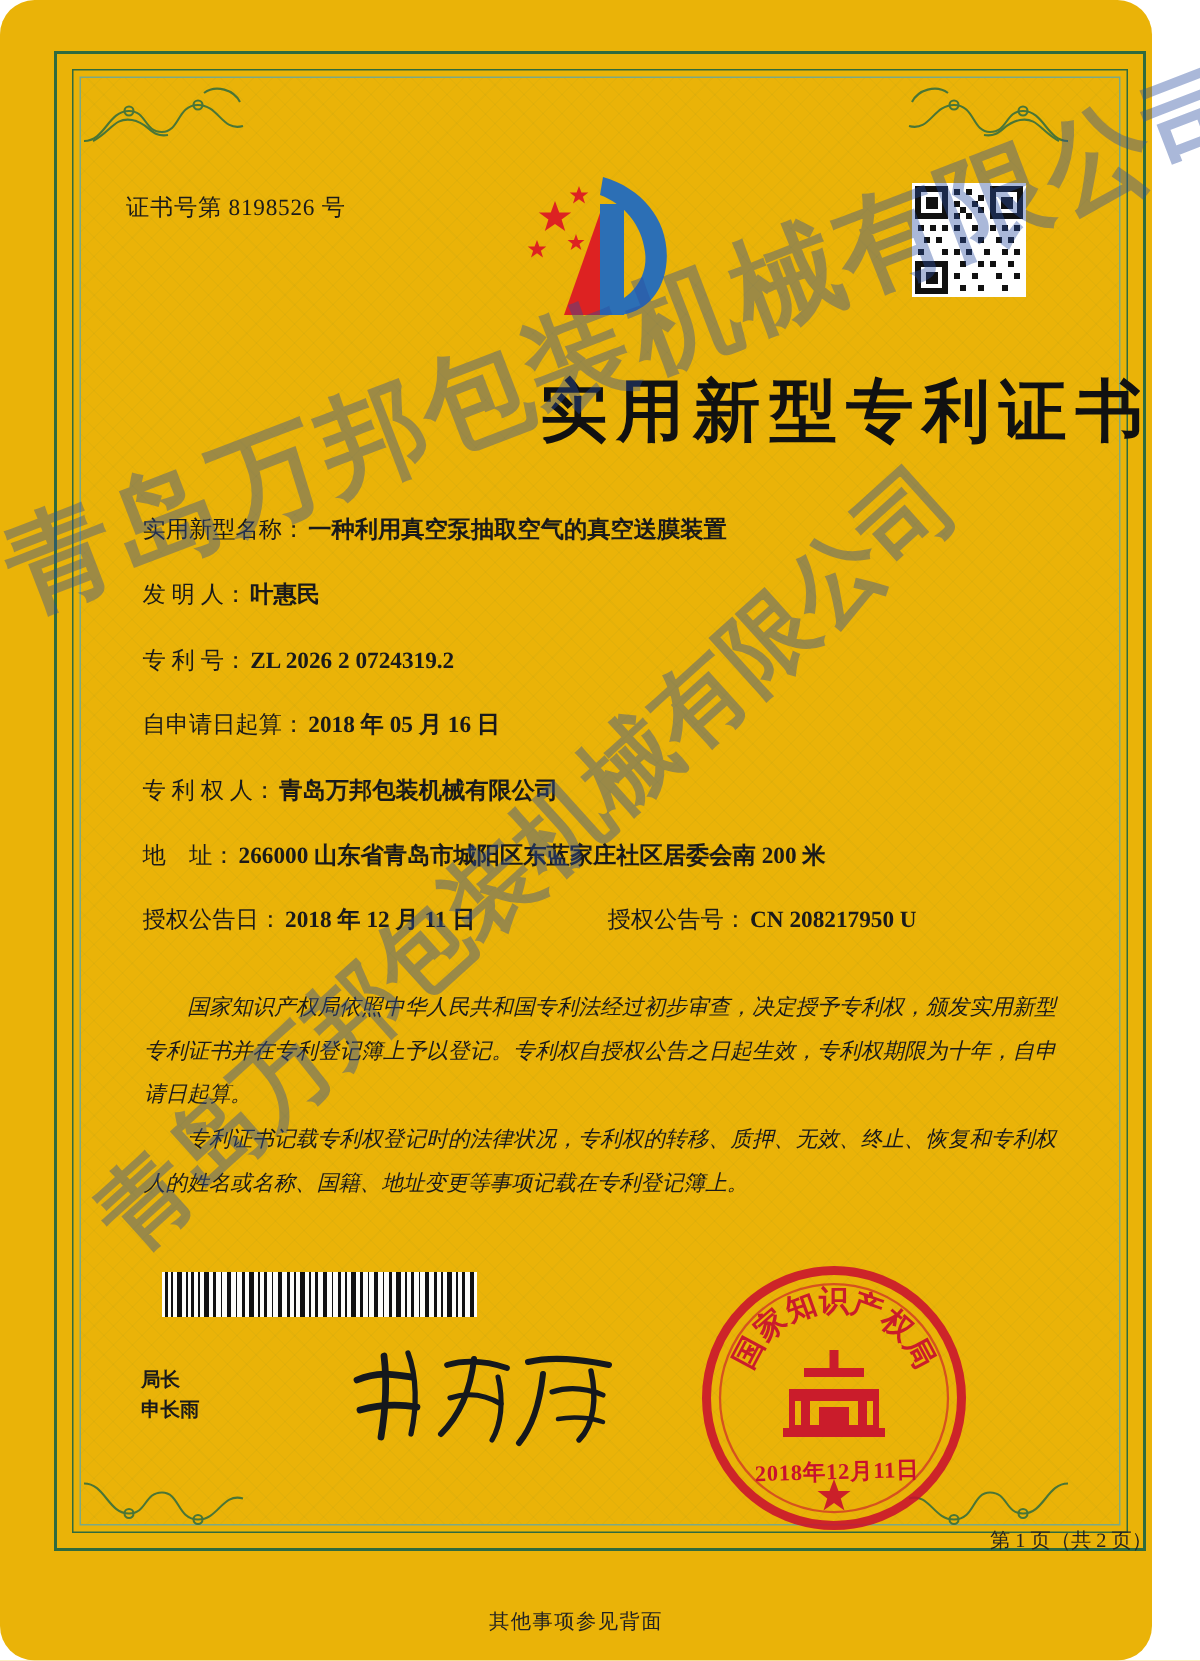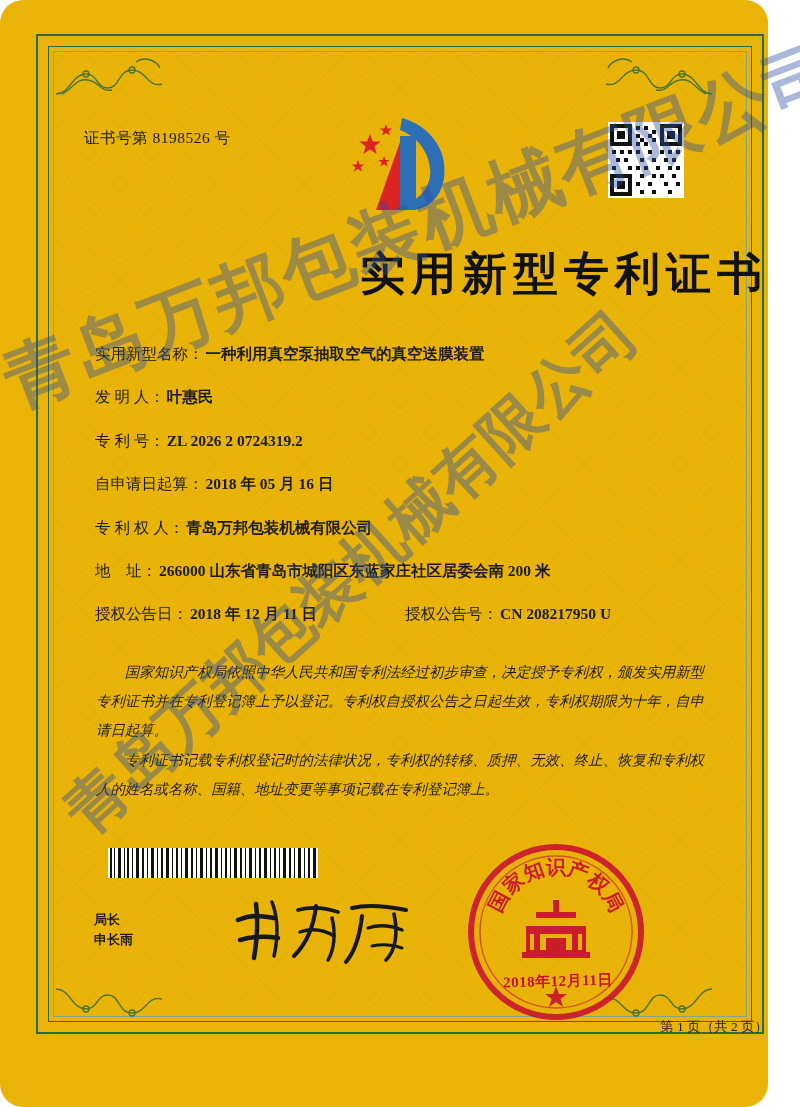--- a/index.html
+++ b/index.html
@@ -507,14 +507,15 @@
         <polygon points="94,148 97,156 105,156 98.5,161 101,169 94,164 87,169 89.5,161 83,156 91,156"></polygon>
       </g>
     </svg>
   </div>
   <div class="seal-date">2018年12月11日</div>
 
   <div class="watermark">青岛万邦包装机械有限公司</div>
   <div class="wm2">青岛万邦包装机械有限公司</div>
 
   <div class="page-footer">第 1 页（共 2 页）</div>
+  <div class="back-note">其他事项参见背面</div>
 
 </div>
 
 </body></html>

